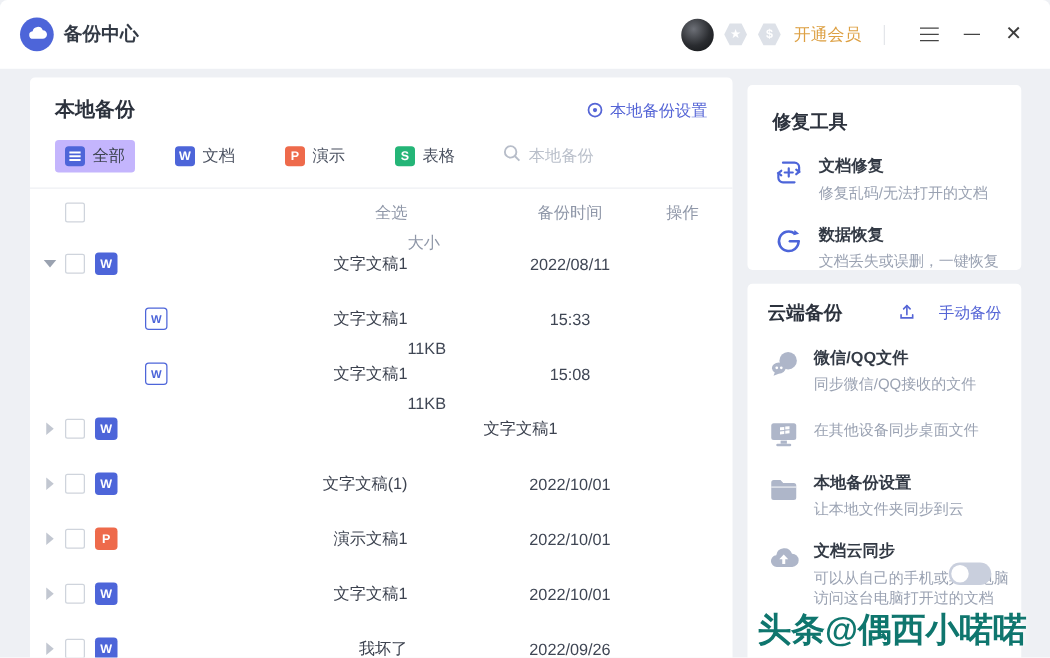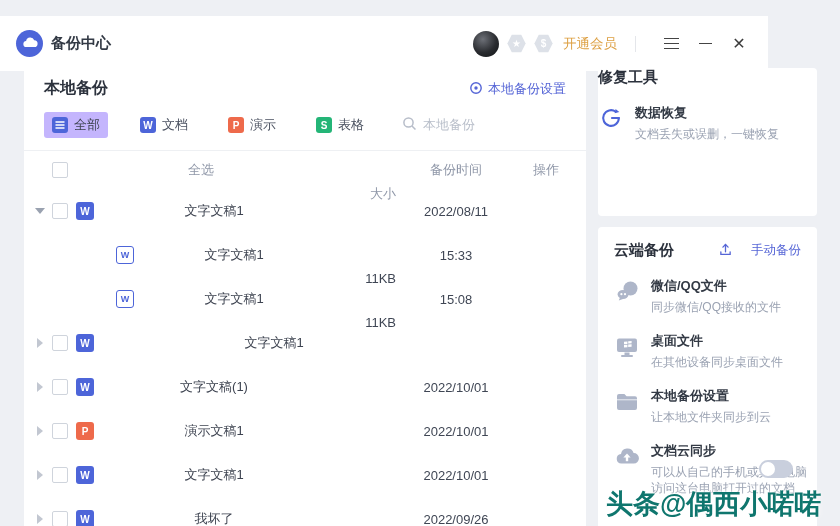--- a/index.html
+++ b/index.html
@@ -3,21 +3,21 @@
 <meta charset="utf-8">
 <style>
   * { margin:0; padding:0; box-sizing:border-box; }
   html,body { width:840px; height:526px; }
   body {
     font-family:"Liberation Sans","DejaVu Sans",sans-serif;
     background:#eef0f4; overflow:hidden; position:relative;
     border-radius:6px;
   }
   
-  .topbar{position:absolute;left:0;top:16px;width:768px;height:55px;background:#fff;
+  .topbar{position:absolute;left:0;top:0;width:840px;height:55px;background:#fff;
     display:flex;align-items:center;padding:0 16px;}
   .logo{width:27px;height:27px;border-radius:50%;background:#4d65d9;display:flex;
     align-items:center;justify-content:center;}
   .app-title{margin-left:8px;font-size:15px;font-weight:700;color:#333a45;}
   .topbar-right{margin-left:auto;display:flex;align-items:center;}
   .avatar{width:26px;height:26px;border-radius:50%;
     background:radial-gradient(circle at 38% 32%, #6d7077 0%, #2a2c30 55%, #101214 100%);}
   .hex{width:19px;height:19px;margin-left:8px;background:#dde1e8;color:#fff;
     clip-path:polygon(25% 4%,75% 4%,98% 50%,75% 96%,25% 96%,2% 50%);
     display:flex;align-items:center;justify-content:center;font-size:10px;font-weight:700;}
@@ -59,31 +59,31 @@
     border-top:6px solid #9aa2b0;}
   .caret-right{width:0;height:0;border-top:5px solid transparent;border-bottom:5px solid transparent;
     border-left:6px solid #c2c7d1;}
   .c-check{width:16px;height:16px;border:1px solid #cfd4dc;border-radius:2px;background:#fff;
     margin-left:6px;flex:0 0 16px;cursor:pointer;}
   .c-icon{margin-left:8px;width:18px;height:18px;border-radius:3px;display:flex;align-items:center;
     justify-content:center;font-size:10px;font-weight:700;flex:0 0 18px;}
   .doc-filled{background:#4d65d9;color:#fff;}
   .doc-outline{background:#fff;border:1.5px solid #4d65d9;color:#4d65d9;font-size:9px;}
   .doc-orange{background:#ee6a4b;color:#fff;}
-  .c-name{margin-left:8px;flex:1;text-align:center;}
-  .c-size{width:70px;text-align:right;color:#3f4654;margin-top:47px;}
+  .c-name{margin-left:8px;flex:1;text-align:right;}
+  .c-size{width:70px;text-align:left;color:#3f4654;margin-top:47px;}
   .c-time{width:120px;text-align:center;color:#3f4654;}
   .c-act{width:60px;text-align:center;}
   .t-head .c-name{color:#8f97a8;}
   .t-head .c-size,.t-head .c-time,.t-head .c-act{color:#8f97a8;}
   .child .c-caret,.child .c-check{visibility:hidden;}
   .child .c-icon{margin-left:48px;}
   
   .panel-title{font-size:15px;font-weight:700;color:#2c323d;}
-  .card-repair{padding:0;}
+  .card-repair{padding:20px;}
   .side-item{display:flex;margin-top:17px;cursor:pointer;}
   .side-ico{width:26px;flex:0 0 26px;display:flex;justify-content:center;align-items:flex-start;
     padding-top:2px;}
   .side-txt{margin-left:11px;}
   .side-title{font-size:13px;font-weight:600;color:#333a45;}
   .side-sub{font-size:12px;color:#9aa2b2;margin-top:4px;line-height:16px;width:158px;}
   .card-cloud{padding:14px 16px;}
   .cloud-head{display:flex;align-items:center;justify-content:space-between;}
   .manual{display:flex;align-items:center;gap:19px;font-size:12.5px;color:#5565d6;cursor:pointer;}
   .toggle{position:absolute;right:16px;width:34px;height:18px;border-radius:9px;background:#c9cfdd;
@@ -273,20 +273,37 @@
     <div class="c-name">我坏了</div>
     <div class="c-size"></div>
     <div class="c-time">2022/09/26</div>
     <div class="c-act"></div>
   </div>
 </div>
 
 <div class="card card-repair">
   <div class="panel-title">修复工具</div>
 
+  <div class="side-item">
+    <div class="side-ico">
+      <svg width="24" height="24" viewBox="0 0 26 26">
+          <g fill="none" stroke="#4d65d9" stroke-width="1.9" stroke-linecap="round">
+            <path d="M8 4.5h10a4 4 0 0 1 4 4v4"></path>
+            <path d="M18 21.5H8a4 4 0 0 1-4-4v-4"></path>
+            <path d="M13 9.5v7M9.5 13h7"></path>
+            <path d="M19.5 10.5l2.5 2-2.5 2" fill="none"></path>
+            <path d="M6.5 15.5L4 13.5l2.5-2" fill="none"></path>
+          </g>
+        </svg>
+    </div>
+    <div class="side-txt">
+      <div class="side-title">文档修复</div>
+      <div class="side-sub">修复乱码/无法打开的文档</div>
+    </div>
+  </div>
 
   <div class="side-item">
     <div class="side-ico">
       <svg width="24" height="24" viewBox="0 0 26 26">
           <g fill="none" stroke="#4d65d9" stroke-width="2.2" stroke-linecap="round">
             <path d="M21.5 13a8.5 8.5 0 1 1-3.4-6.8"></path>
             <path d="M14 13h7.5"></path>
           </g>
           <polygon points="18,3.2 22,6.4 17,7.8" fill="#4d65d9"></polygon>
         </svg>
@@ -342,21 +359,20 @@
           </g>
           <g fill="#fff">
             <rect x="10" y="8.5" width="3.4" height="2.4" transform="skewY(-4)"></rect>
             <rect x="14.2" y="8.2" width="3.4" height="2.4" transform="skewY(-4)"></rect>
             <rect x="10" y="11.8" width="3.4" height="2.4" transform="skewY(-4)"></rect>
             <rect x="14.2" y="11.5" width="3.4" height="2.4" transform="skewY(-4)"></rect>
           </g>
         </svg>
     </div>
     <div class="side-txt">
-      <div class="side-title">桌面文件</div>
       <div class="side-sub">在其他设备同步桌面文件</div>
     </div>
   </div>
 
   <div class="side-item">
     <div class="side-ico">
       <svg width="26" height="26" viewBox="0 0 26 26">
           <path fill="#aeb6c9" d="M3 7a2 2 0 0 1 2-2h5.4l2.2 2.3H21a2 2 0 0 1 2 2V19a2 2 0 0 1-2 2H5a2 2 0 0 1-2-2z"></path>
           <rect x="3" y="10" width="20" height="1.4" fill="#fff" opacity="0.55"></rect>
         </svg>

